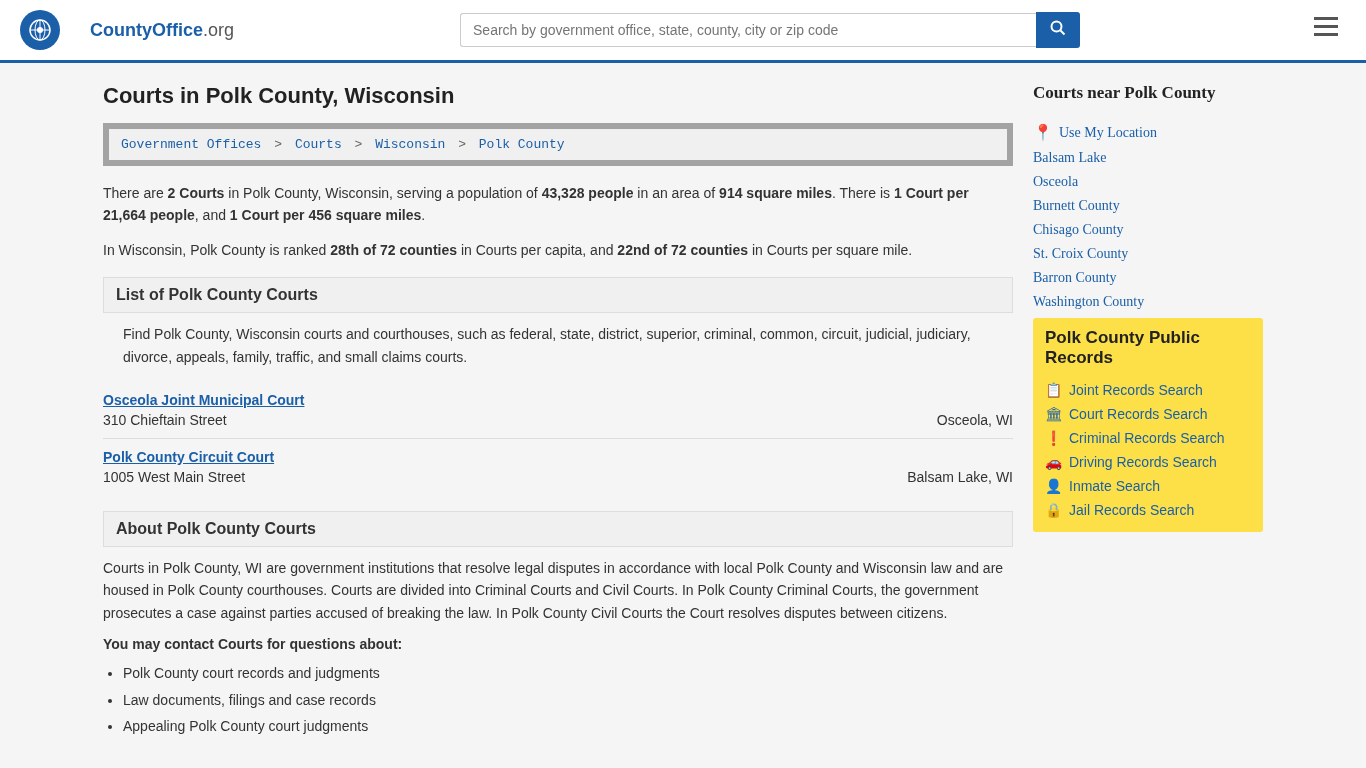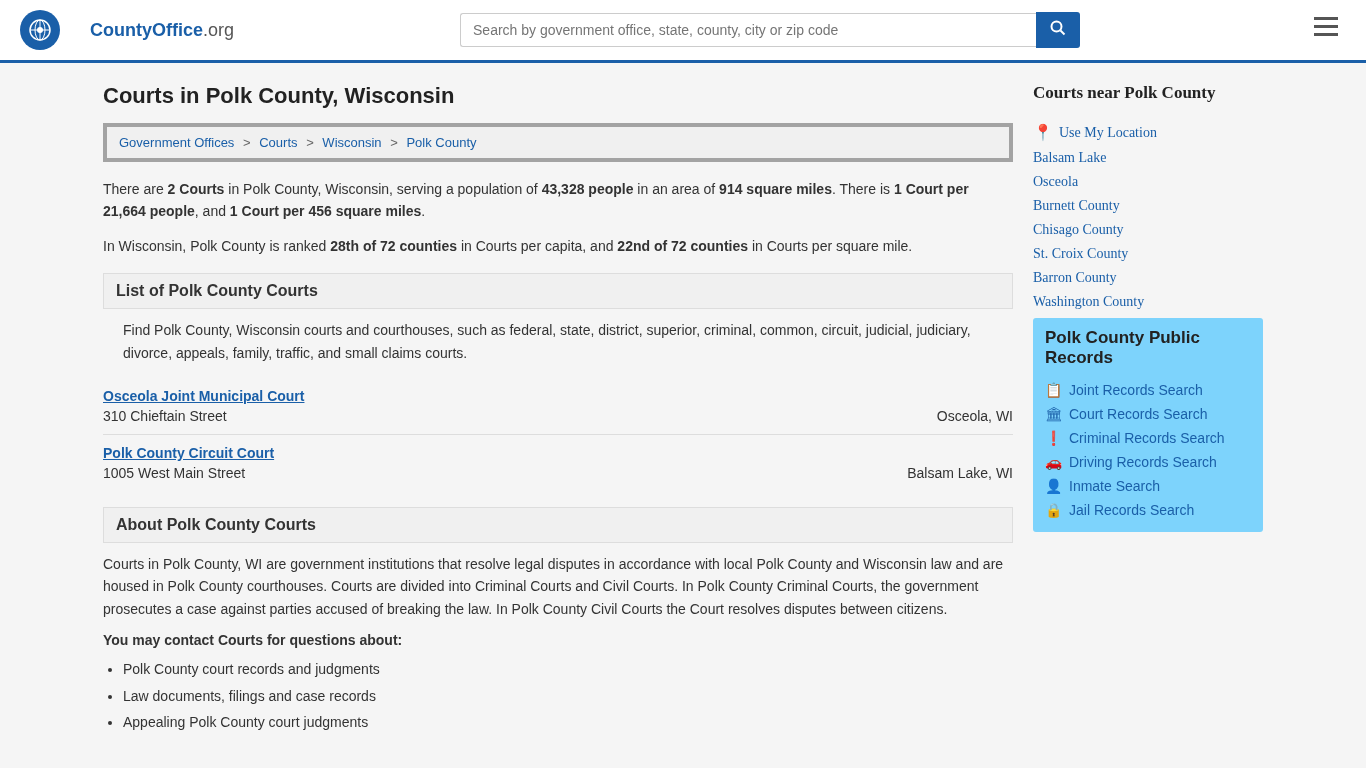--- a/index.html
+++ b/index.html
@@ -81,21 +81,22 @@
       font-size: 22px;
       font-weight: bold;
       margin-bottom: 14px;
       color: #222;
     }
     .breadcrumb {
       background: #f0f0f0;
       padding: 8px 12px;
       font-size: 13px;
       margin-bottom: 16px;
-      border: 4px solid #a3a3a3;
+      border: 6px solid #a3a3a3;
+      font-family: Liberation Mono, monospace;
     }
     .breadcrumb a {
       color: #1a5fa8;
       text-decoration: none;
     }
     .breadcrumb span {
       color: #666;
       margin: 0 5px;
     }
     .intro-text {
@@ -206,21 +207,21 @@
       font-size: 14px;
       padding: 4px 0;
       cursor: pointer;
     }
     .pin-icon {
       color: #c0392b;
       font-size: 16px;
     }
 
     .sidebar-public-records {
-      background: #7dd3fc;
+      background: #fde047;
       padding: 10px 12px;
       border-radius: 3px;
     }
     .sidebar-public-title {
       font-size: 17px;
       font-weight: bold;
       color: #222;
       margin-bottom: 10px;
     }
     .public-record-link {

